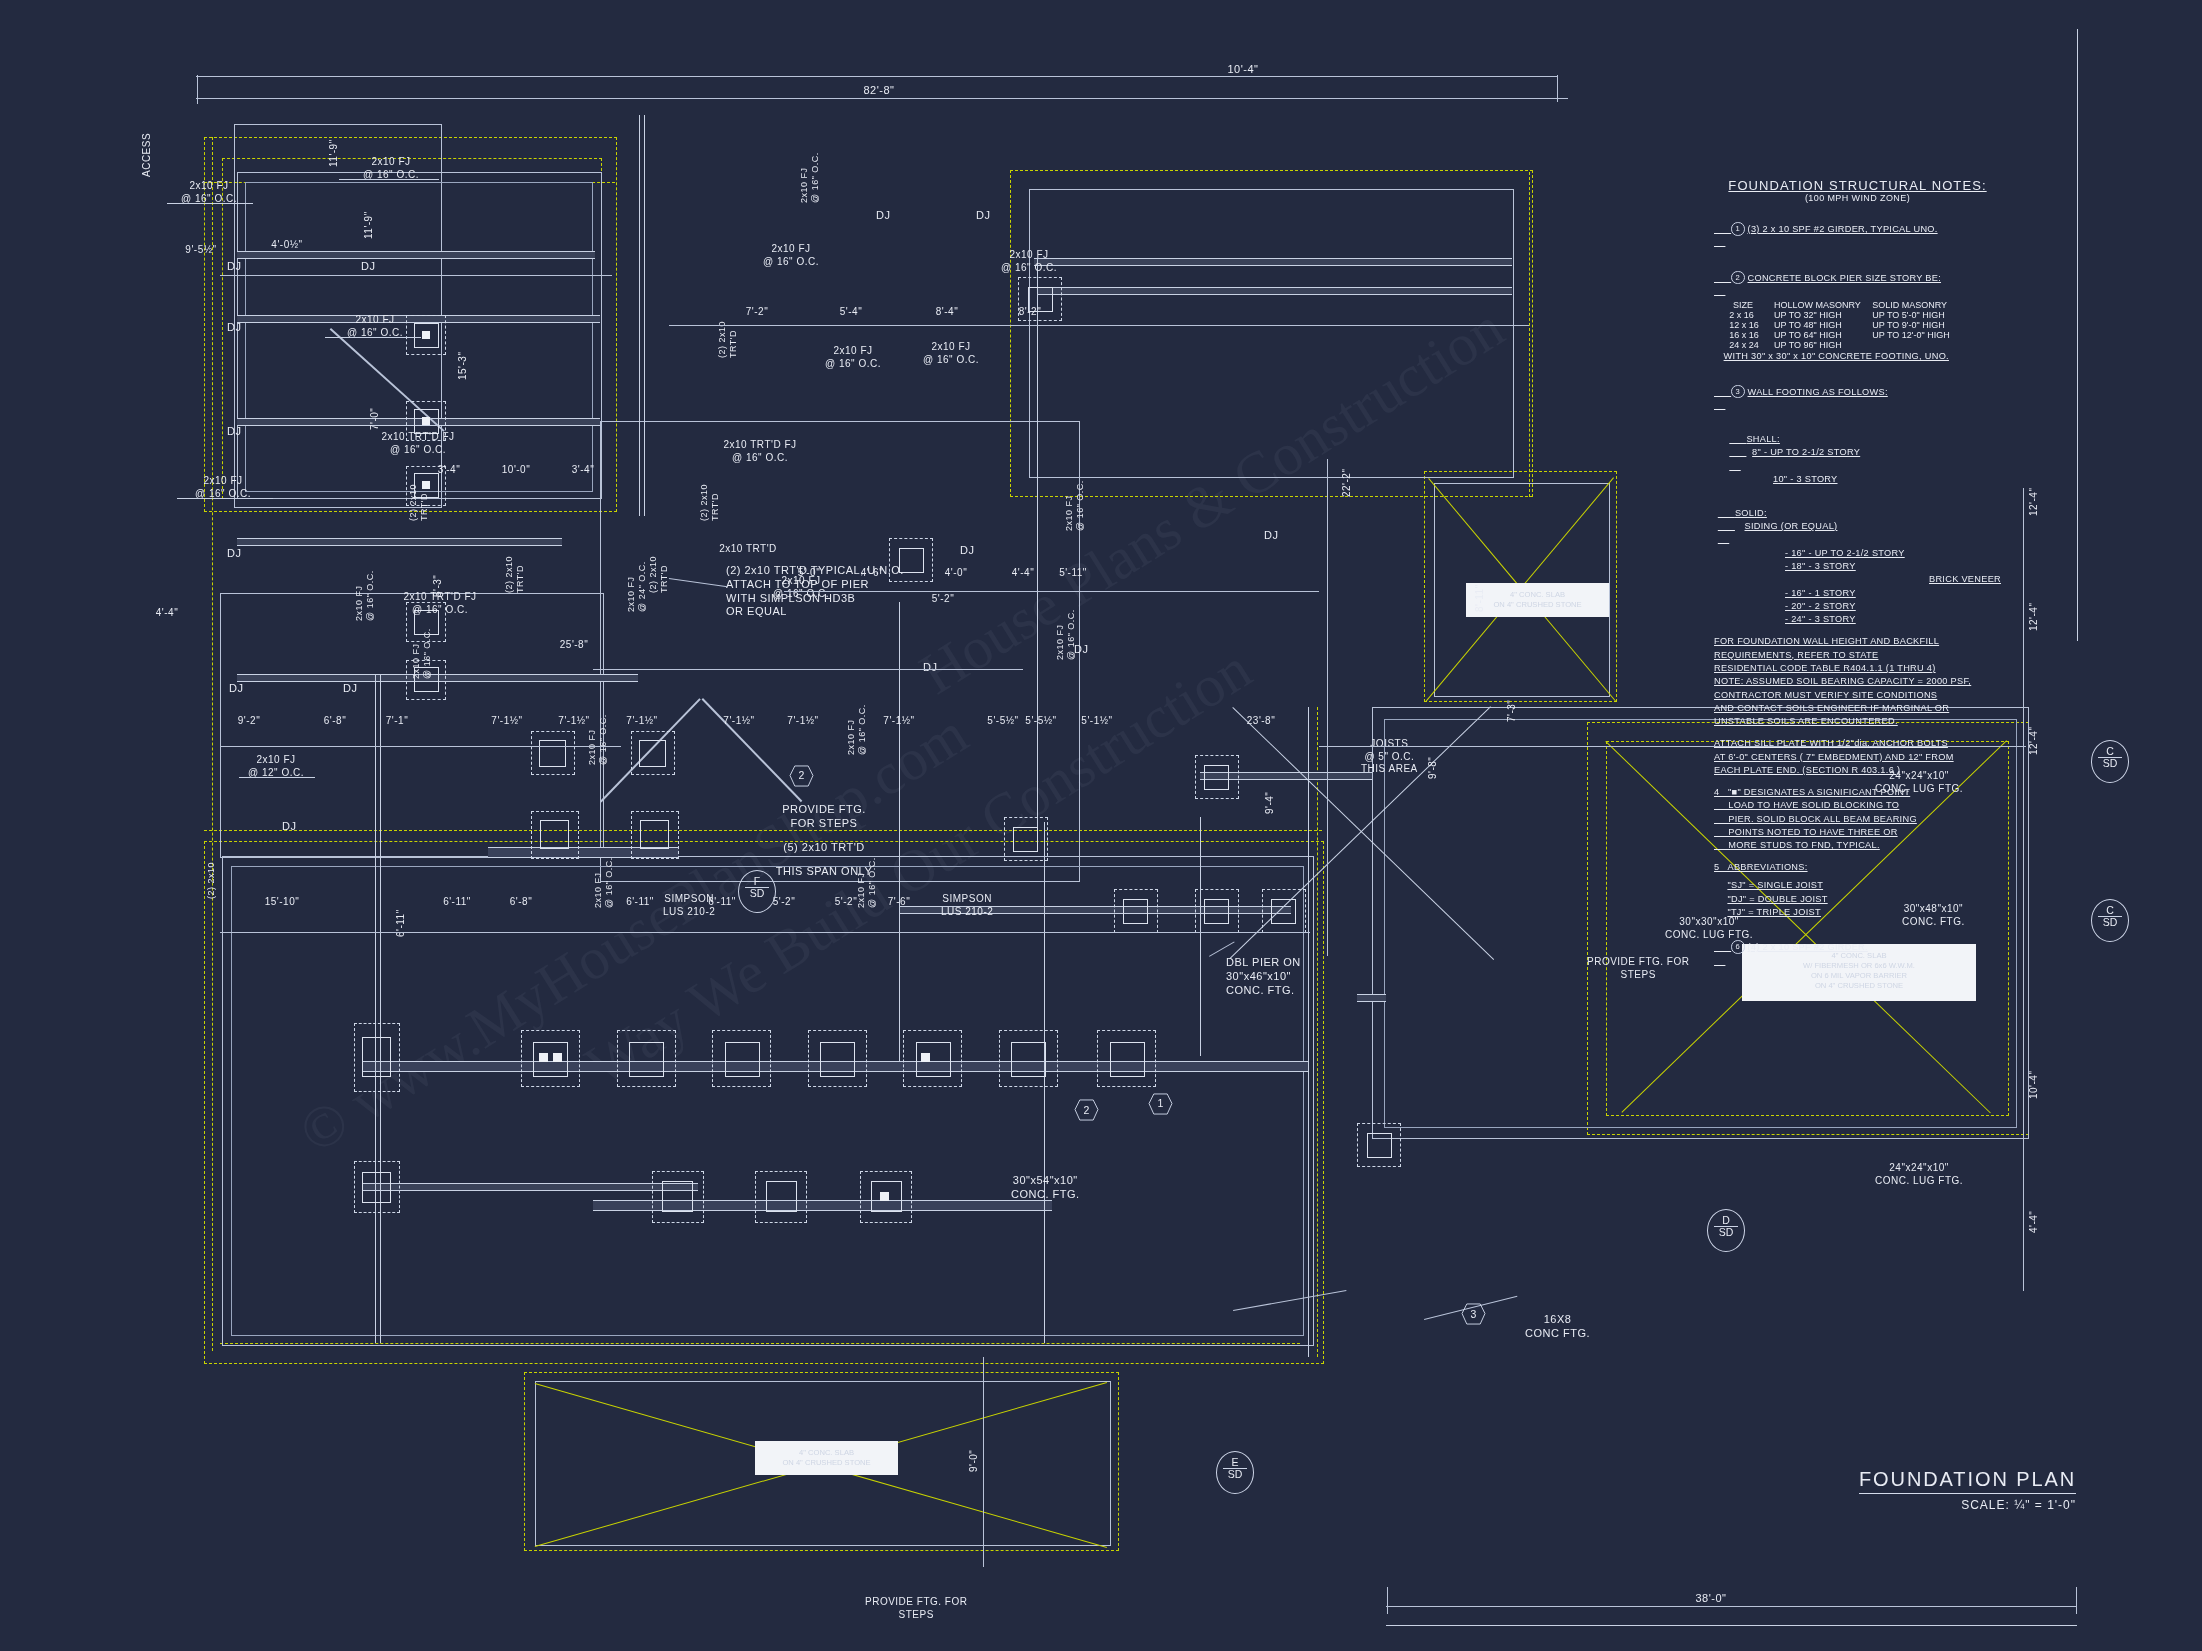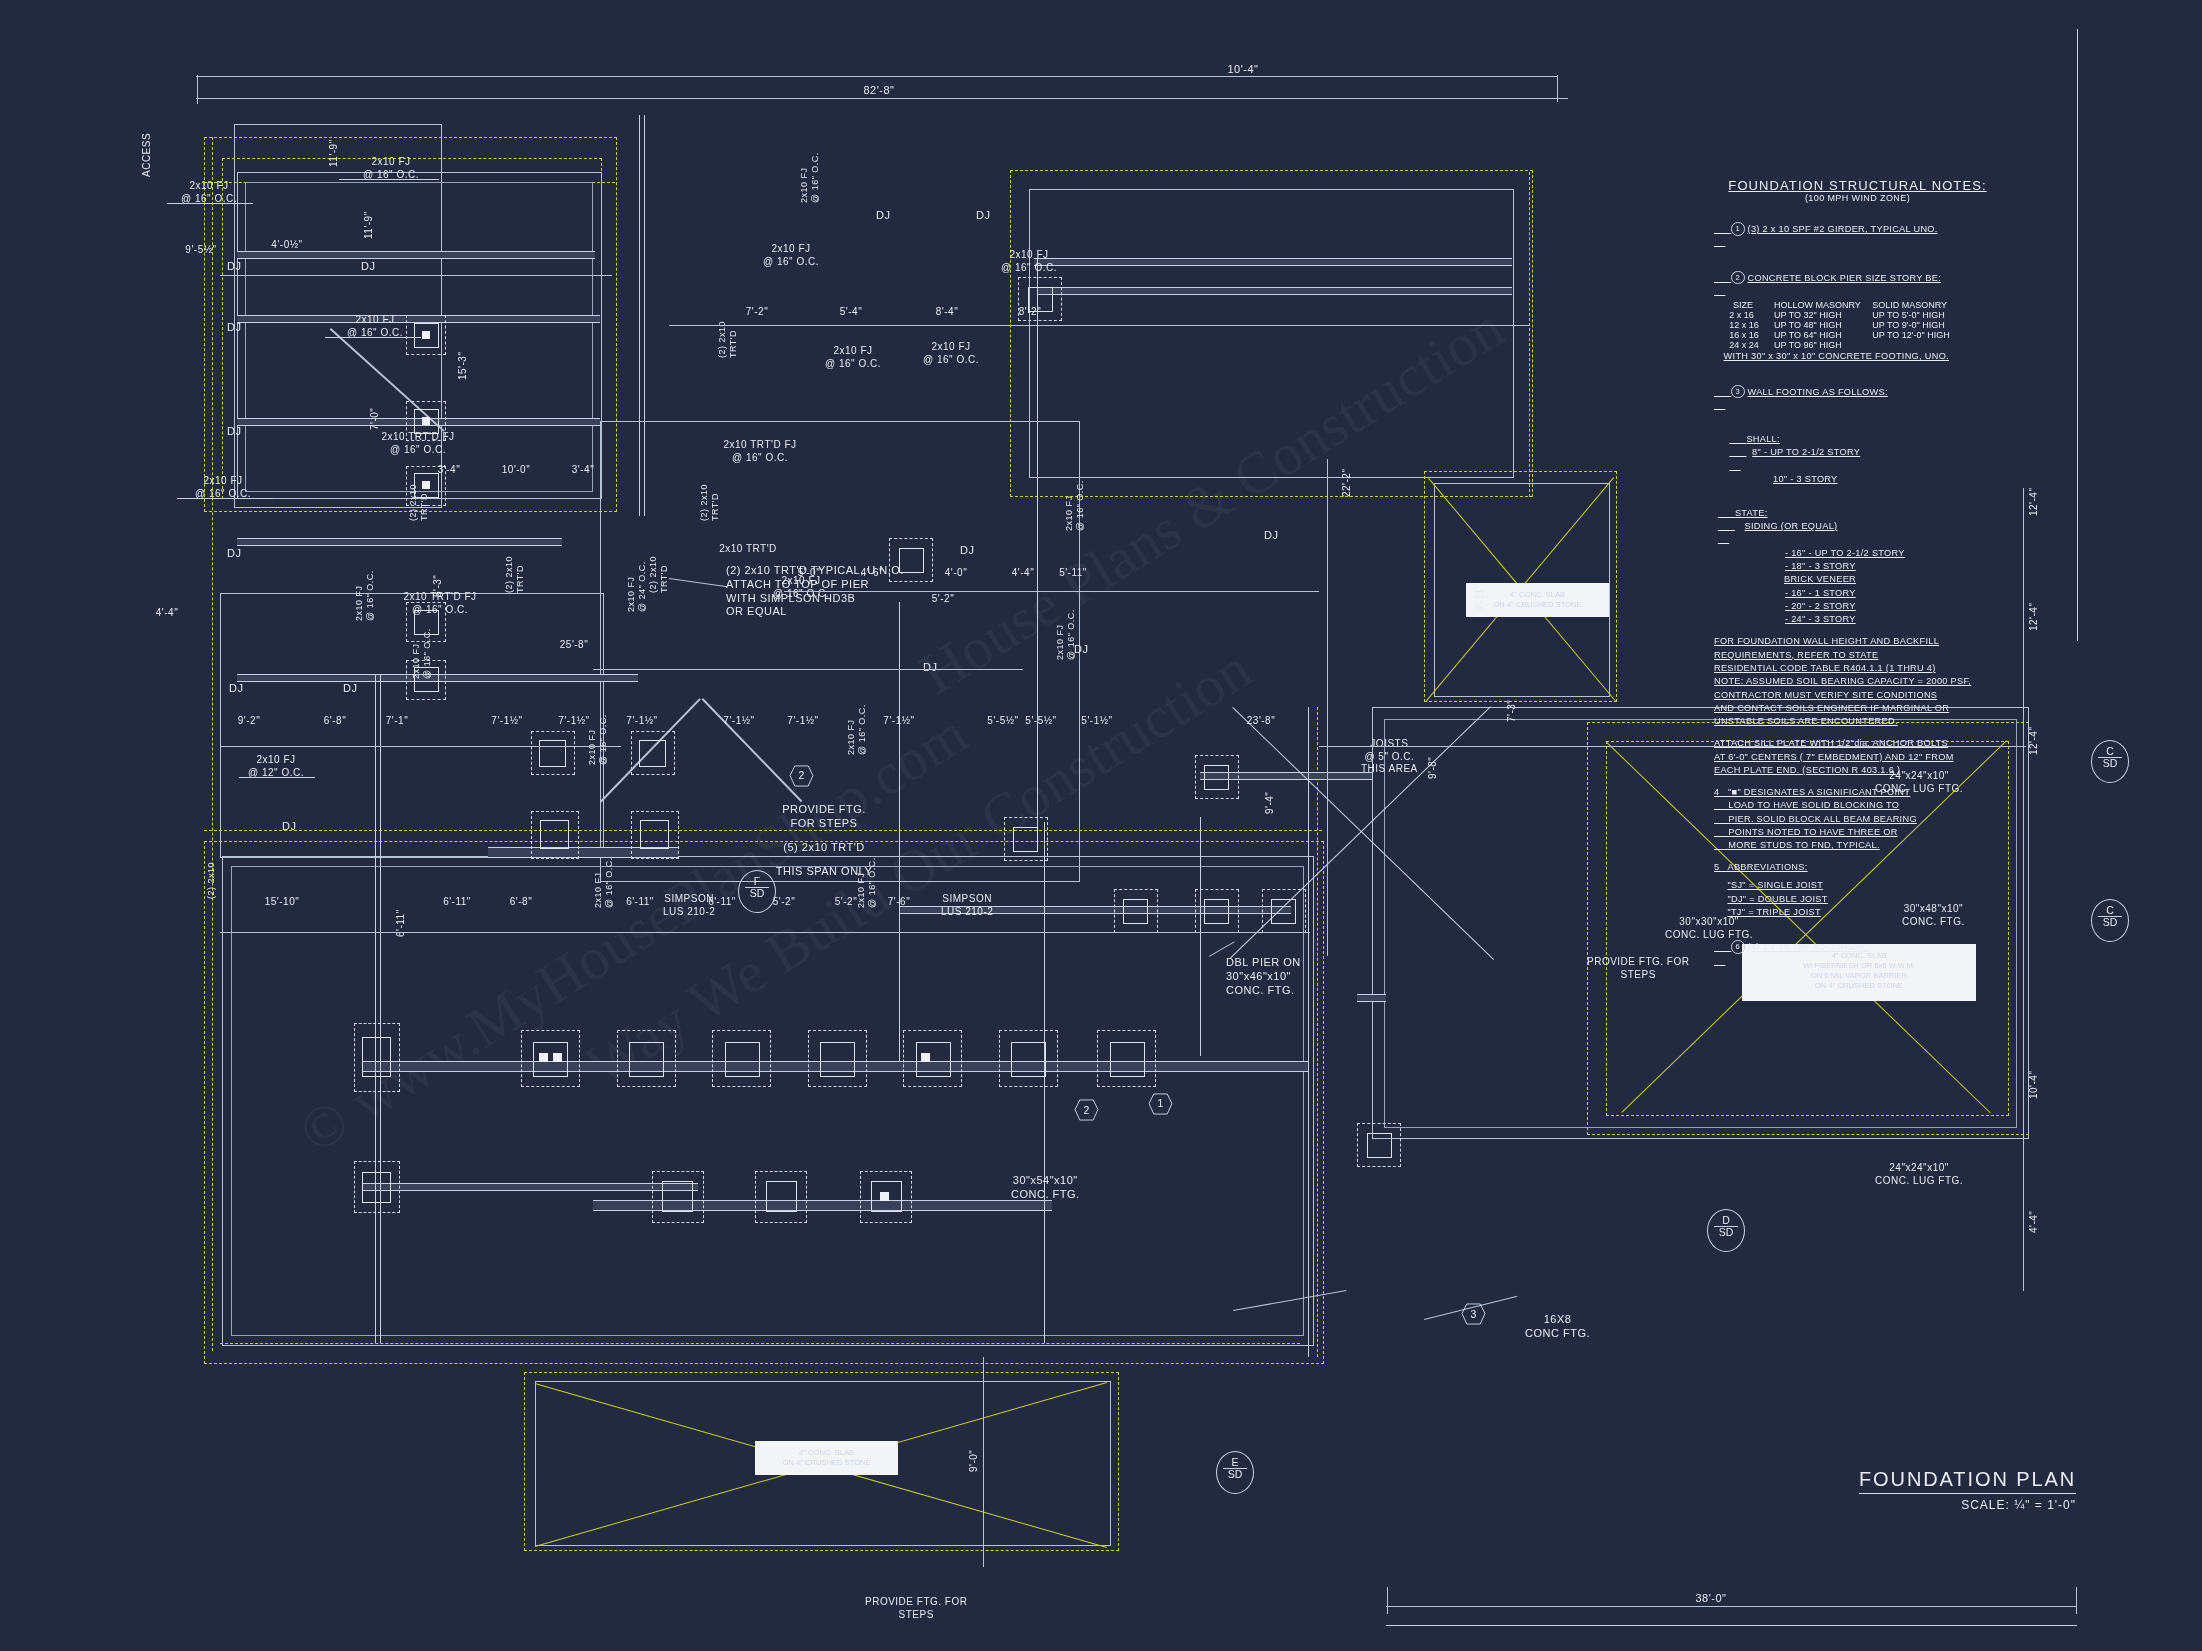--- a/index.html
+++ b/index.html
@@ -510,26 +510,26 @@
       <span class="numcirc">3</span><span>WALL FOOTING AS FOLLOWS:</span>
     </div>
 
     <div class="nt" style="margin-top:7.6px;margin-left:15.3px;">
       <span>SHALL:</span>
       <span style="margin-left:5.7px;">8" - UP TO 2-1/2 STORY</span>
     </div>
     <div class="nt" style="margin-left:59px;">10" - 3 STORY</div>
 
     <div class="nt" style="margin-top:6.7px;margin-left:3.8px;">
-      <span>STATE:</span>
+      <span>SOLID:</span>
       <span style="margin-left:9.6px;">SIDING (OR EQUAL)</span>
     </div>
     <div class="nt" style="margin-left:71px;">- 16" - UP TO 2-1/2 STORY</div>
     <div class="nt" style="margin-left:71px;">- 18" - 3 STORY</div>
-    <div class="nt" style="margin-left:70px;">BRICK VENEER</div>
+    <div class="nt" style="margin-left:70px;text-align:right;">BRICK VENEER</div>
     <div class="nt" style="margin-left:71px;">- 16" - 1 STORY</div>
     <div class="nt" style="margin-left:71px;">- 20" - 2 STORY</div>
     <div class="nt" style="margin-left:71px;">- 24" - 3 STORY</div>
 
     <div class="nt" style="margin-top:8.6px;">FOR FOUNDATION WALL HEIGHT AND BACKFILL
 REQUIREMENTS, REFER TO STATE
 RESIDENTIAL CODE TABLE R404.1.1 (1 THRU 4)
 NOTE: ASSUMED SOIL BEARING CAPACITY = 2000 PSF,
 CONTRACTOR MUST VERIFY SITE CONDITIONS
 AND CONTACT SOILS ENGINEER IF MARGINAL OR

